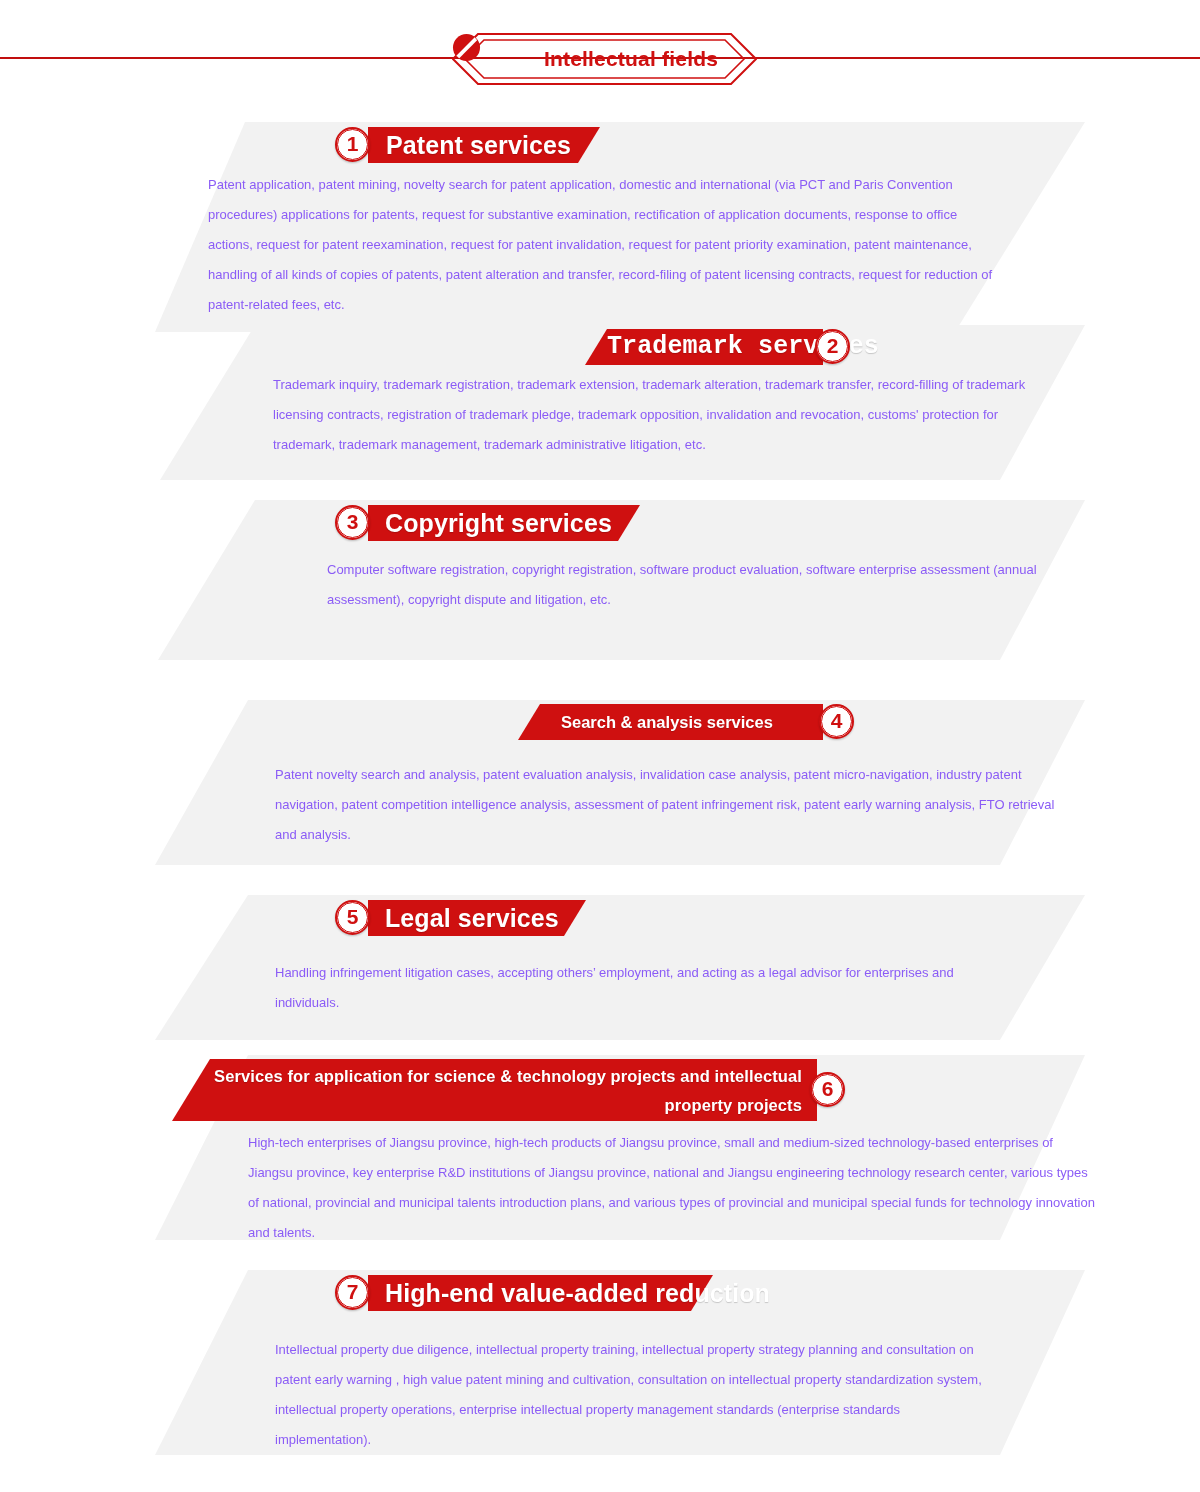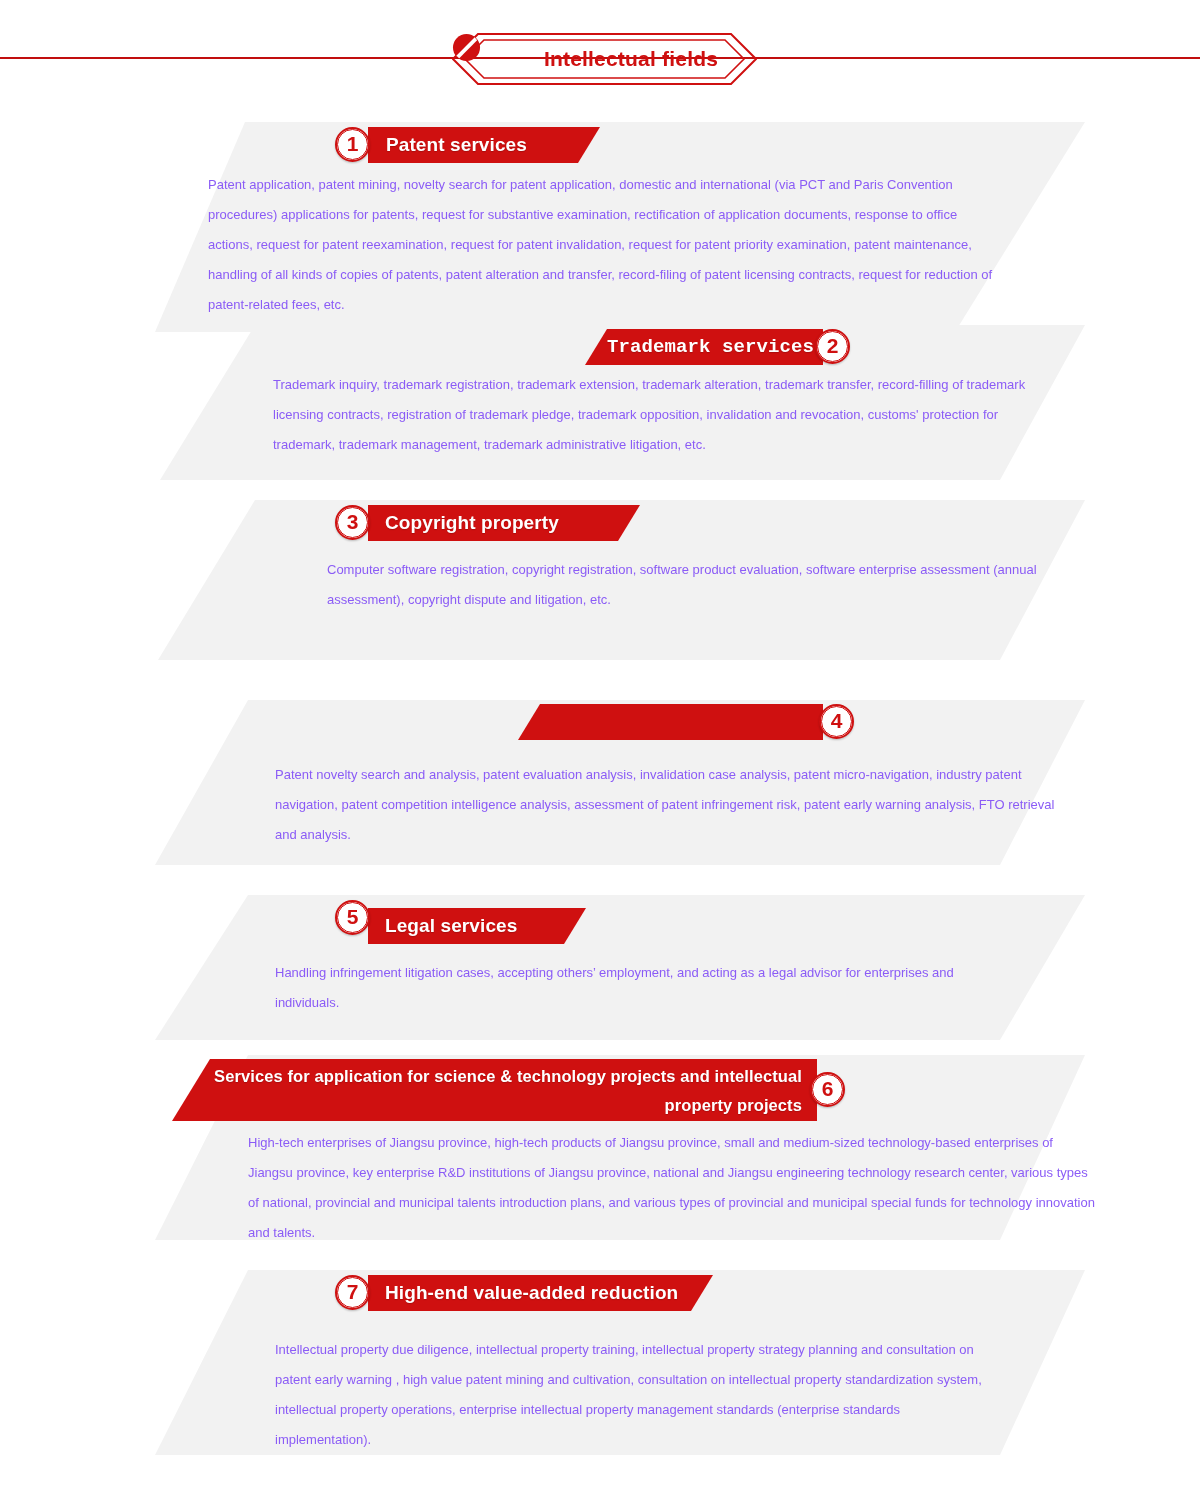--- a/index.html
+++ b/index.html
@@ -62,21 +62,21 @@
     z-index:3;
     height:36px;
   }
   .head.two-line { height:62px; }
 
   .head-shape { position:absolute; left:0; top:0; }
 
   .head-label {
     position:absolute;
     color:#ffffff;
-    font-size:19px;
+    font-size:25px;
     font-weight:bold;
     line-height:36px;
     white-space:nowrap;
     letter-spacing:0.1px;
     text-shadow:0 1px 1px rgba(0,0,0,.18);
   }
   .head-label.small {
     font-size:16.5px;
     letter-spacing:0px;
   }
@@ -176,52 +176,53 @@
   <div class="section" id="sec3" style="top:500px; height:160px;">
     <div class="bg-skew">
       <svg width="1200" height="160" viewBox="0 0 1200 160">
         <polygon points="255,0 1085,0 1000,160 158,160" fill="#f2f2f2"></polygon>
       </svg>
     </div>
     <div class="head" style="left:368px; top:5px; width:272px;">
       <svg class="head-shape" width="272" height="36" viewBox="0 0 272 36">
         <polygon points="0,0 272,0 250,36 0,36" fill="#cf1010"></polygon>
       </svg>
-      <div class="head-label" style="left:17px; top:0;">Copyright property</div>
+      <div class="head-label" style="left:17px; top:0;">Copyright services</div>
     </div>
     <div class="badge" style="left:335px; top:5px;">
       <i>3</i>
     </div>
     <div class="body-text" style="left:327px; top:55px; width:720px;">Computer software registration, copyright registration, software product evaluation, software enterprise assessment (annual assessment), copyright dispute and litigation, etc.</div>
   </div>
 
   <div class="section" id="sec4" style="top:700px; height:165px;">
     <div class="bg-skew">
       <svg width="1200" height="165" viewBox="0 0 1200 165">
         <polygon points="248,0 1085,0 1000,165 155,165" fill="#f2f2f2"></polygon>
       </svg>
     </div>
     <div class="head" style="left:518px; top:4px; width:305px;">
       <svg class="head-shape" width="305" height="36" viewBox="0 0 305 36">
         <polygon points="22,0 305,0 305,36 0,36" fill="#cf1010"></polygon>
       </svg>
+      <div class="head-label small" style="left:43px; top:0;">Search &amp; analysis services</div>
     </div>
     <div class="badge" style="left:819px; top:4px;">
       <i>4</i>
     </div>
     <div class="body-text" style="left:275px; top:60px; width:790px;">Patent novelty search and analysis, patent evaluation analysis, invalidation case analysis, patent micro-navigation, industry patent navigation, patent competition intelligence analysis, assessment of patent infringement risk, patent early warning analysis, FTO retrieval and analysis.</div>
   </div>
 
   <div class="section" id="sec5" style="top:895px; height:145px;">
     <div class="bg-skew">
       <svg width="1200" height="145" viewBox="0 0 1200 145">
         <polygon points="248,0 1085,0 1000,145 155,145" fill="#f2f2f2"></polygon>
       </svg>
     </div>
-    <div class="head" style="left:368px; top:5px; width:218px;margin-top:8px;">
+    <div class="head" style="left:368px; top:5px; width:218px;">
       <svg class="head-shape" width="218" height="36" viewBox="0 0 218 36">
         <polygon points="0,0 218,0 196,36 0,36" fill="#cf1010"></polygon>
       </svg>
       <div class="head-label" style="left:17px; top:0;">Legal services</div>
     </div>
     <div class="badge" style="left:335px; top:5px;">
       <i>5</i>
     </div>
     <div class="body-text" style="left:275px; top:63px; width:720px;">Handling infringement litigation cases, accepting others’    employment, and acting as a legal advisor for enterprises and individuals.</div>
   </div>

